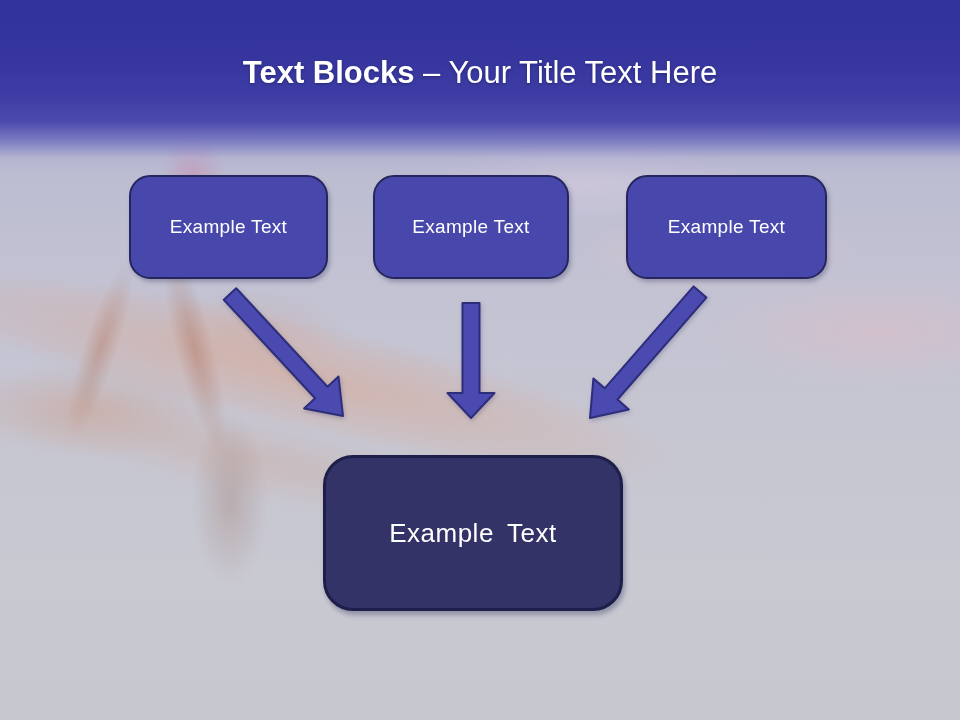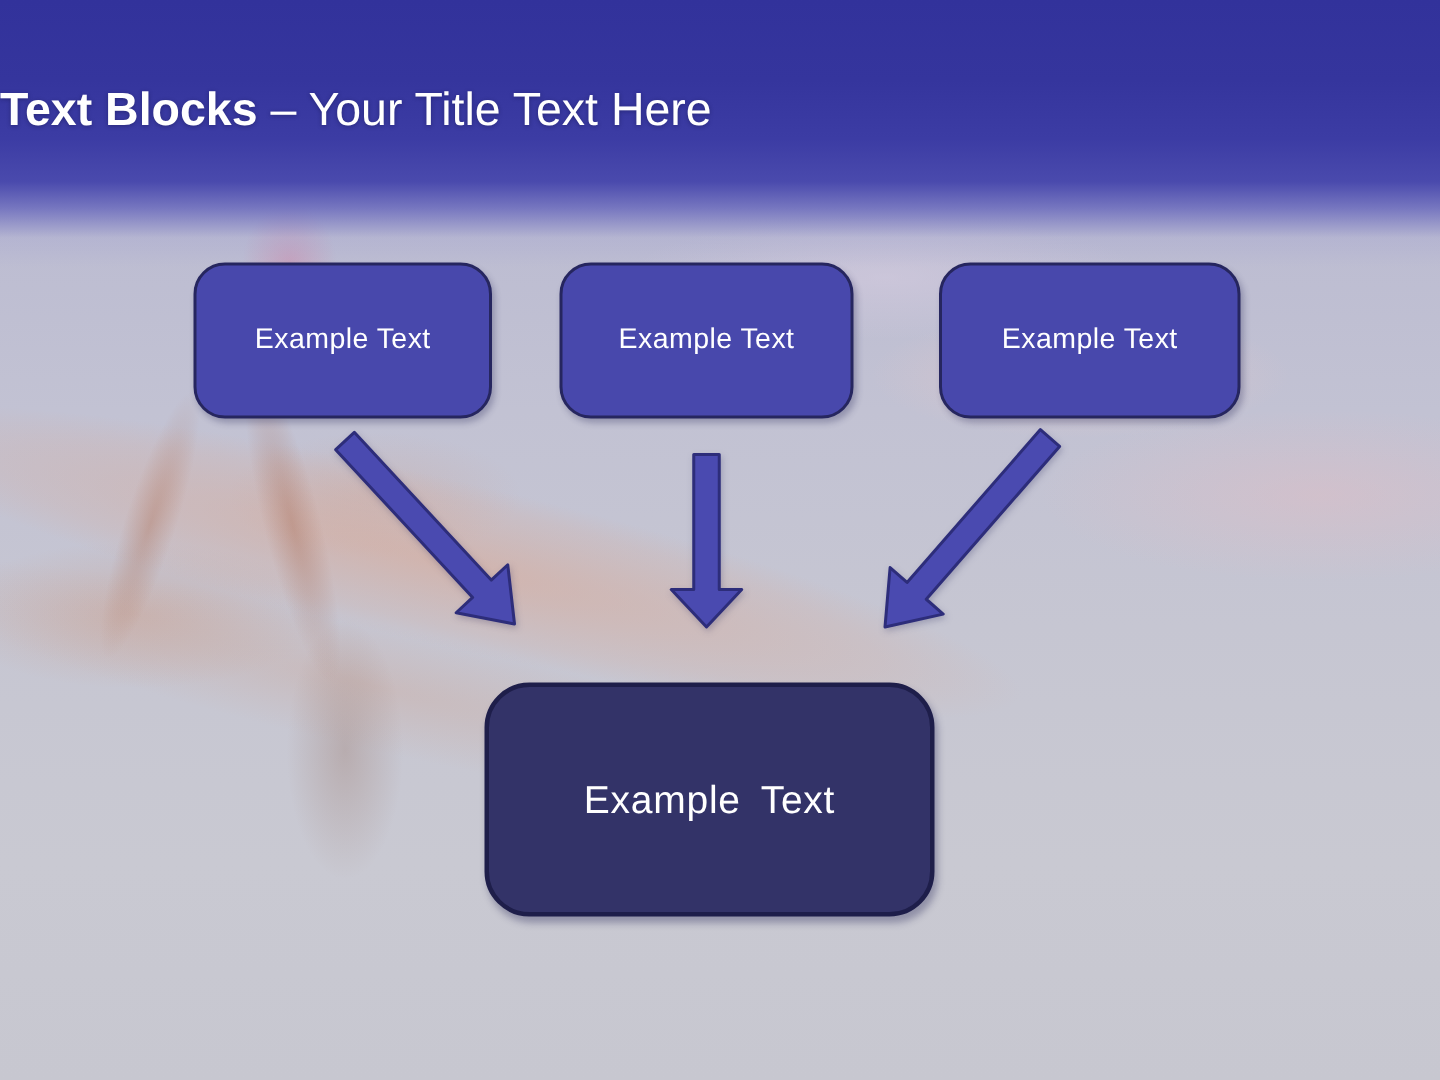--- a/index.html
+++ b/index.html
@@ -53,21 +53,21 @@
 
   
   .header {
     position: absolute; left: 0; top: 0; width: 960px; height: 178px;
     background: linear-gradient(180deg,
       #32329b 0%, #35359d 30%, #3c3ca4 52%, #4a4aad 68%,
       rgba(92,92,185,0.72) 78%, rgba(160,160,208,0.28) 89%, rgba(195,195,215,0) 100%);
   }
   .title {
     position: absolute; left: 0; top: 54px; width: 960px;
-    margin: 0; text-align: left;
+    margin: 0; text-align: center;
     font-size: 31px; line-height: 38px; color: #ffffff;
     text-shadow: 0 1px 3px rgba(20,20,70,0.45);
     font-weight: normal;
   }
   .title .t-bold { font-weight: bold; }
 
   
   .block {
     position: absolute;
     height: 104px;

